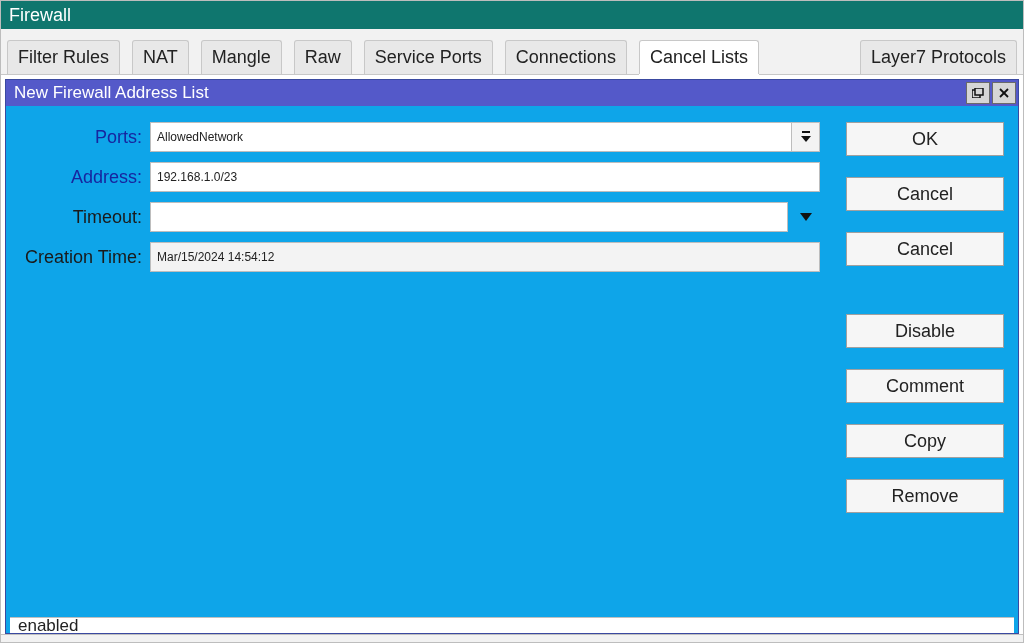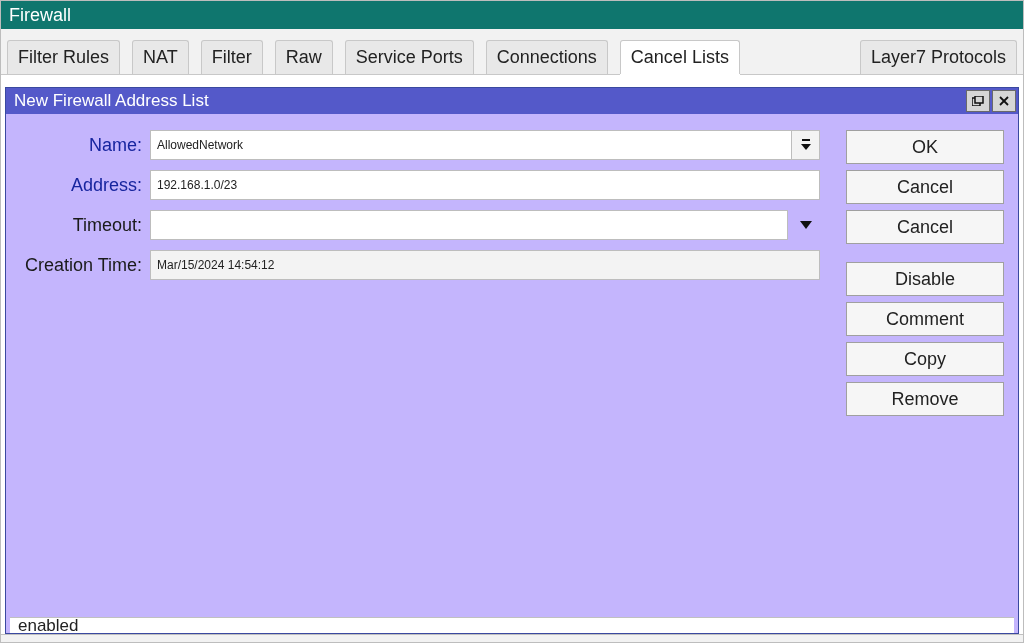--- a/index.html
+++ b/index.html
@@ -48,27 +48,27 @@
     cursor: default;
     white-space: nowrap;
   }
   .tab.active {
     background: #ffffff;
     font-weight: 500;
     box-shadow: 0 2px 0 #ffffff;
   }
   .tab-spacer { flex: 1; }
   .dialog {
-    margin: 12px 4px 0 4px;
+    margin: 4px 4px 0 4px;
     border: 1px solid #3a49a0;
     display: flex;
     flex-direction: column;
     flex: 1;
     min-height: 0;
-    background: #c4b5fd;
+    background: #0ea5e9;
   }
   .dialog-titlebar {
     background: #5459c9;
     color: #ffffff;
     height: 26px;
     display: flex;
     align-items: center;
     padding: 0 2px 0 8px;
     font-size: 17px;
   }
@@ -148,21 +148,21 @@
     align-items: center;
     justify-content: center;
     margin-left: 4px;
     cursor: default;
   }
   .button-col {
     width: 158px;
     margin-left: 26px;
     display: flex;
     flex-direction: column;
-    gap: 6px;
+    gap: 21px;
   }
   .btn {
     height: 34px;
     border: 1px solid #a0a0a0;
     background: #f6f6f6;
     font-size: 18px;
     color: #222;
     cursor: default;
   }
   .gap-big { height: 6px; }
@@ -189,21 +189,21 @@
 
 <div class="outer-window">
 
   <div class="titlebar">
     <span>Firewall</span>
   </div>
 
   <div class="tabrow">
     <div class="tab">Filter Rules</div>
     <div class="tab">NAT</div>
-    <div class="tab">Filter</div>
+    <div class="tab">Mangle</div>
     <div class="tab">Raw</div>
     <div class="tab">Service Ports</div>
     <div class="tab">Connections</div>
     <div class="tab active">Cancel Lists</div>
     <div class="tab-spacer"></div>
     <div class="tab">Layer7 Protocols</div>
   </div>
 
   <div class="dialog">
 
@@ -225,21 +225,21 @@
           </svg>
         </span>
       </div>
     </div>
 
     <div class="dialog-body">
 
       <div class="form-col">
 
         <div class="form-row">
-          <div class="form-label link">Name:</div>
+          <div class="form-label link">Ports:</div>
           <div class="form-input-wrap">
             <input class="form-input" type="text" value="AllowedNetwork" style="">
             <div class="dropdown-btn">
               <span>
                 <svg width="12" height="14" viewBox="0 0 12 14">
                   <rect x="2" y="1" width="8" height="2" fill="#111"></rect>
                   <polygon points="1,6 11,6 6,12" fill="#111"></polygon>
                 </svg>
               </span>
             </div>

